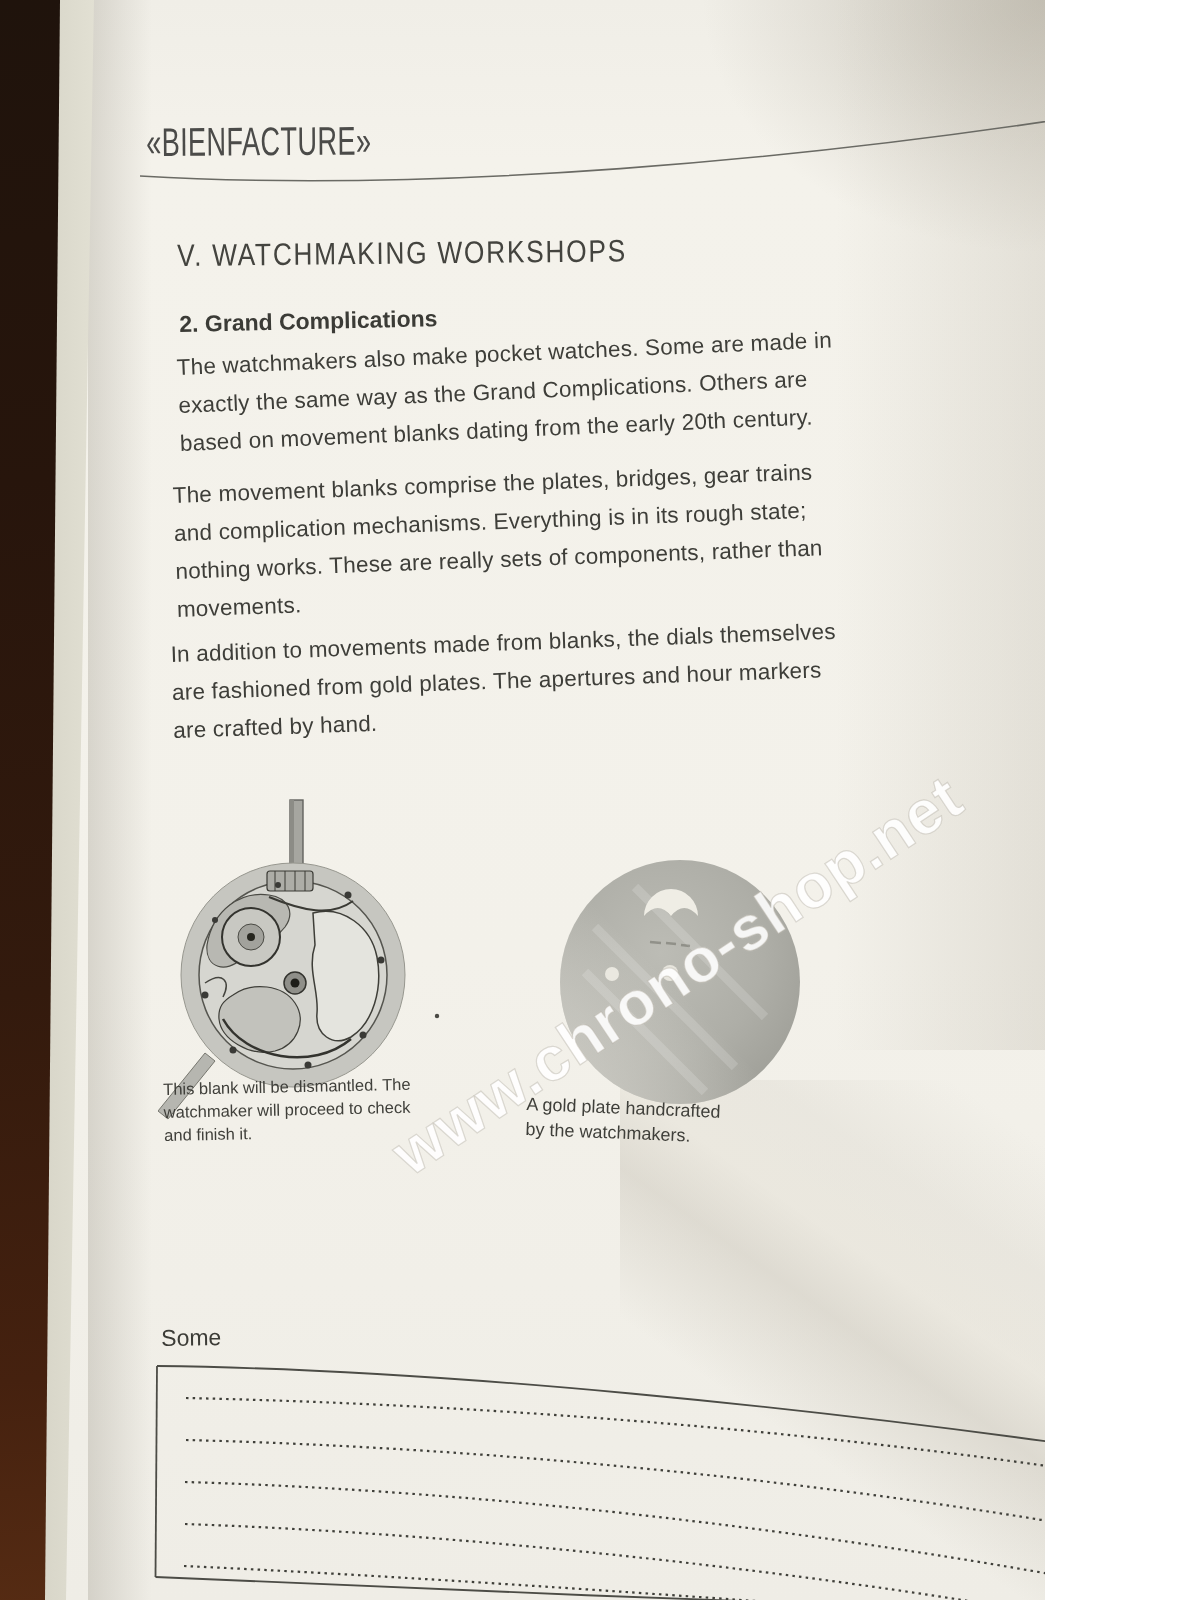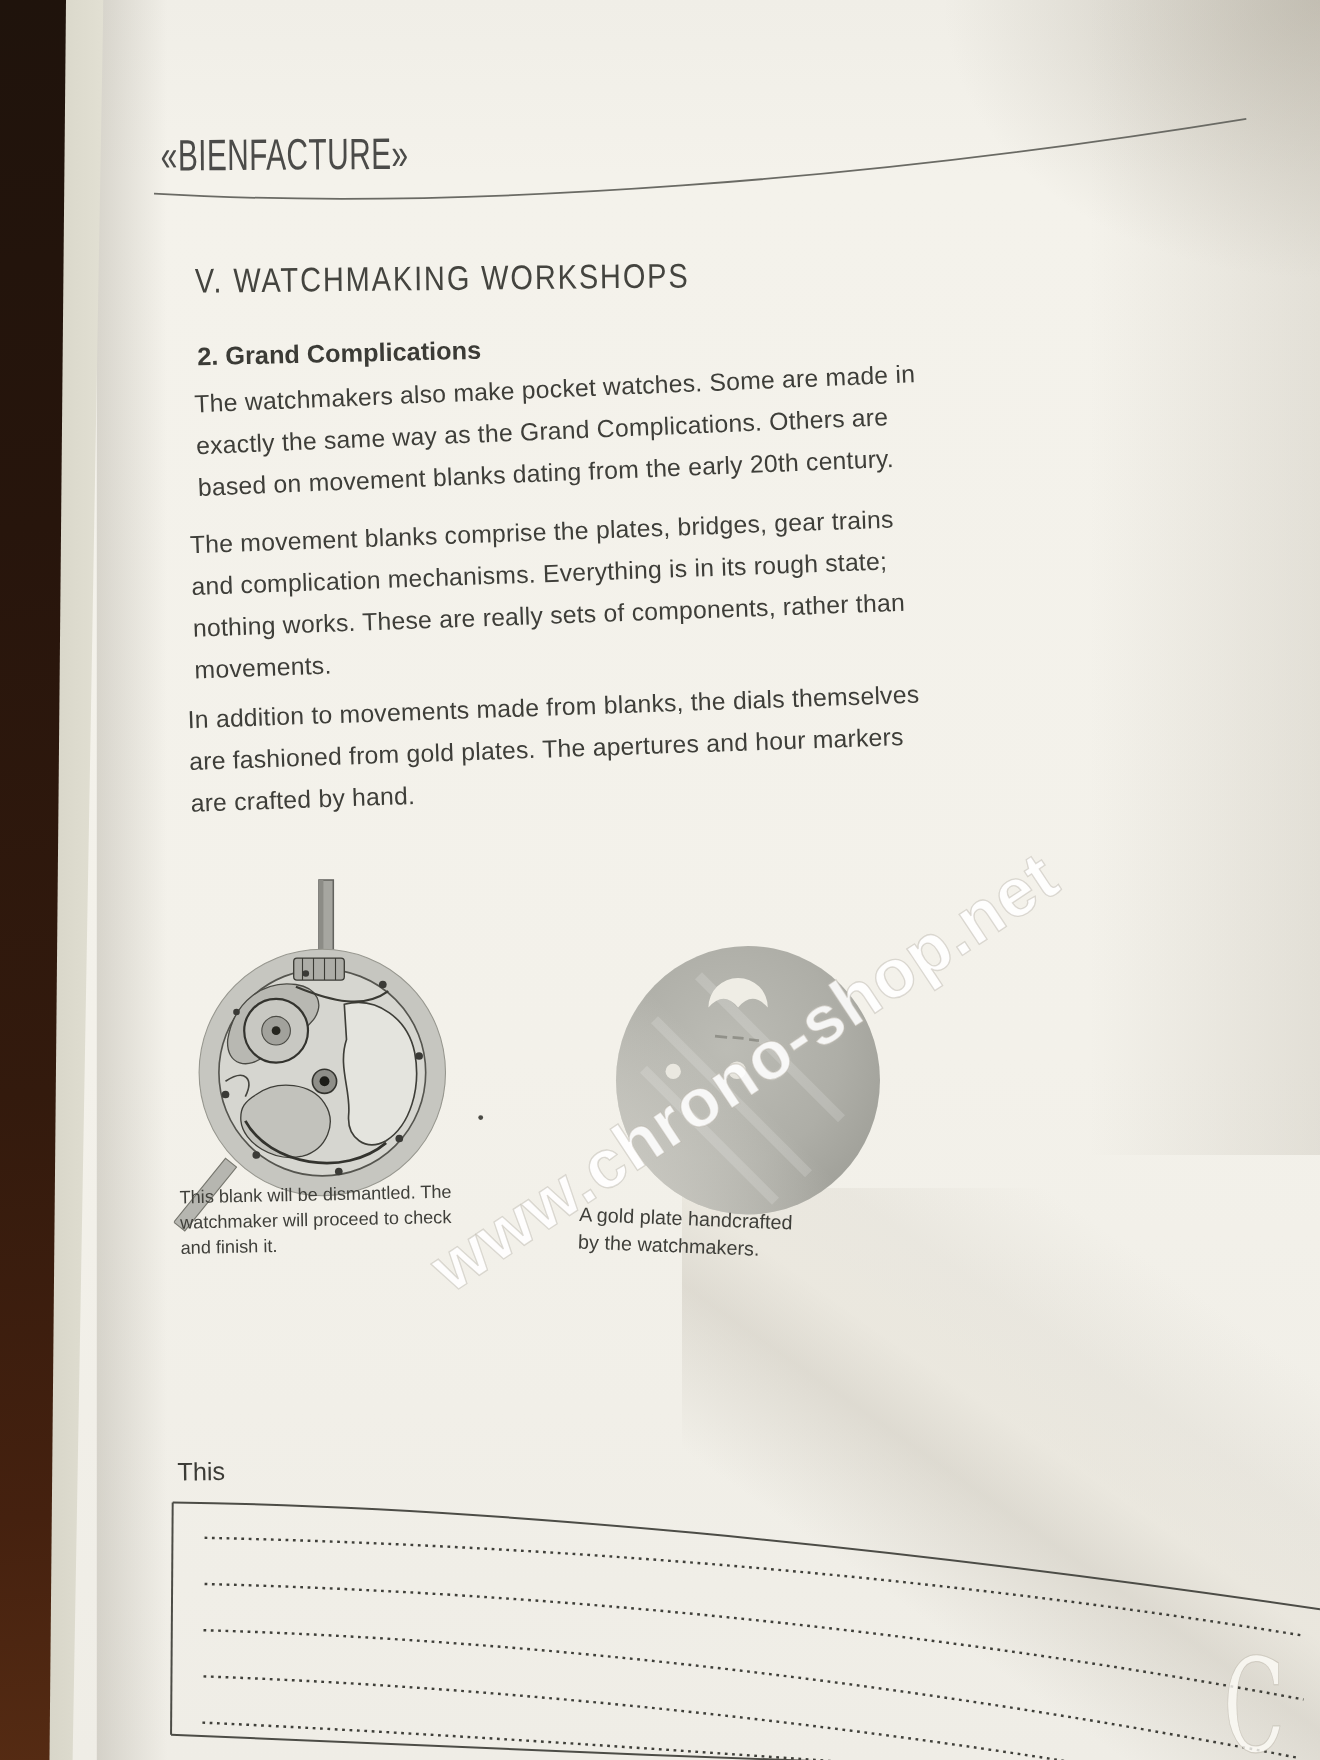--- a/index.html
+++ b/index.html
@@ -1,20 +1,21 @@
 <!DOCTYPE html>
 <html><head>
 <meta charset="utf-8">
 <style>
   html,body{margin:0;padding:0;}
   .stage{
-    position:relative; width:1200px; height:1600px; overflow:hidden;
+    position:relative; width:1001px; height:1600px; overflow:hidden;
     background:#f2f0e9;
     font-family:"Liberation Sans","DejaVu Sans",sans-serif;
     color:#3d3d38;
+    padding-left:44px;
   }
   .page-bg{
     position:absolute; inset:0;
     background:linear-gradient(180deg,#f0eee7 0%,#f4f2eb 10%,#f3f1ea 60%,#efede6 100%);
   }
   
   .shadow-topright{position:absolute; right:0; top:0; width:460px; height:340px;
     background:radial-gradient(120% 120% at 100% 0%, rgba(168,162,148,.55), rgba(168,162,148,0) 62%);}
   .shadow-right{position:absolute; right:0; top:0; width:210px; height:1050px;
     background:linear-gradient(90deg, rgba(178,172,158,0) 0%, rgba(178,172,158,.26) 100%);}
@@ -180,20 +181,20 @@
   <div class="caption cap1">
     <div>This blank will be dismantled. The</div>
     <div>watchmaker will proceed to check</div>
     <div>and finish it.</div>
   </div>
   <div class="caption cap2">
     <div>A gold plate handcrafted</div>
     <div>by the watchmakers.</div>
   </div>
 
-  <div class="txt notes-label">This</div>
+  <div class="txt notes-label">Some</div>
 
   <div class="watermark">www.chrono-shop.net</div>
   <div class="c-logo">C</div>
 
   <div class="page-edge"></div>
   <div class="desk"></div>
 </div>
 
 </body></html>

